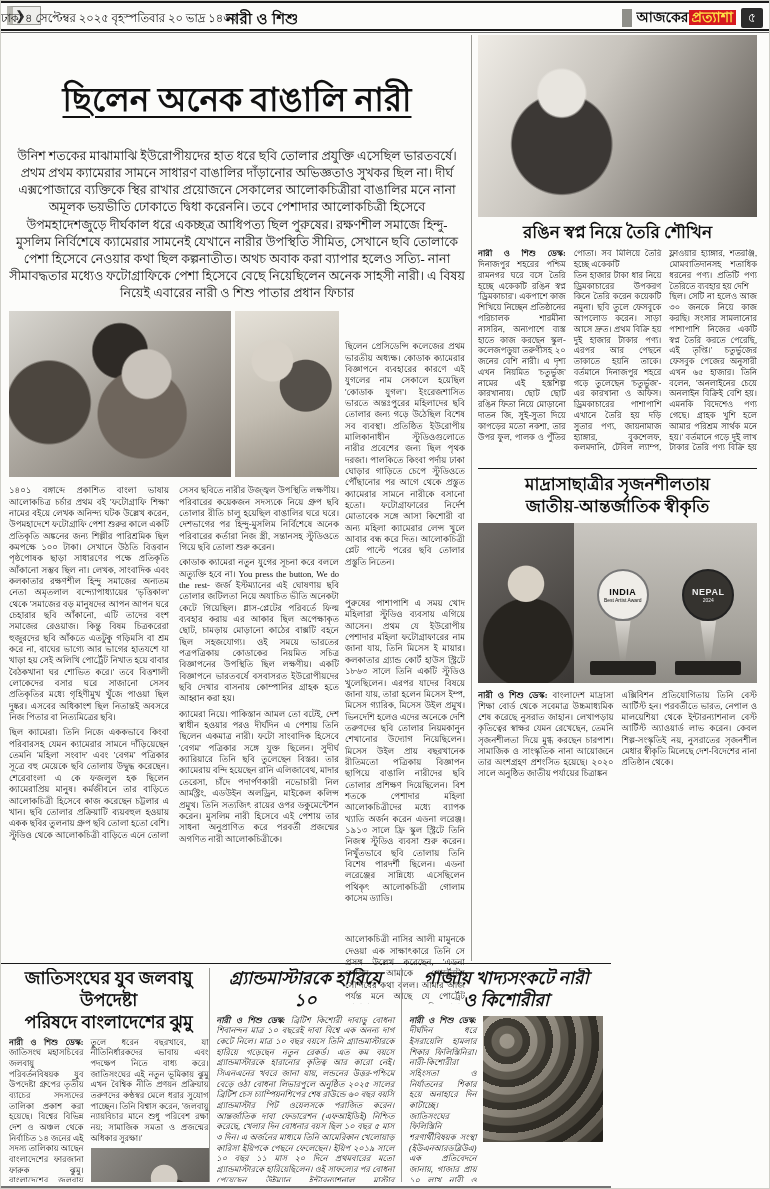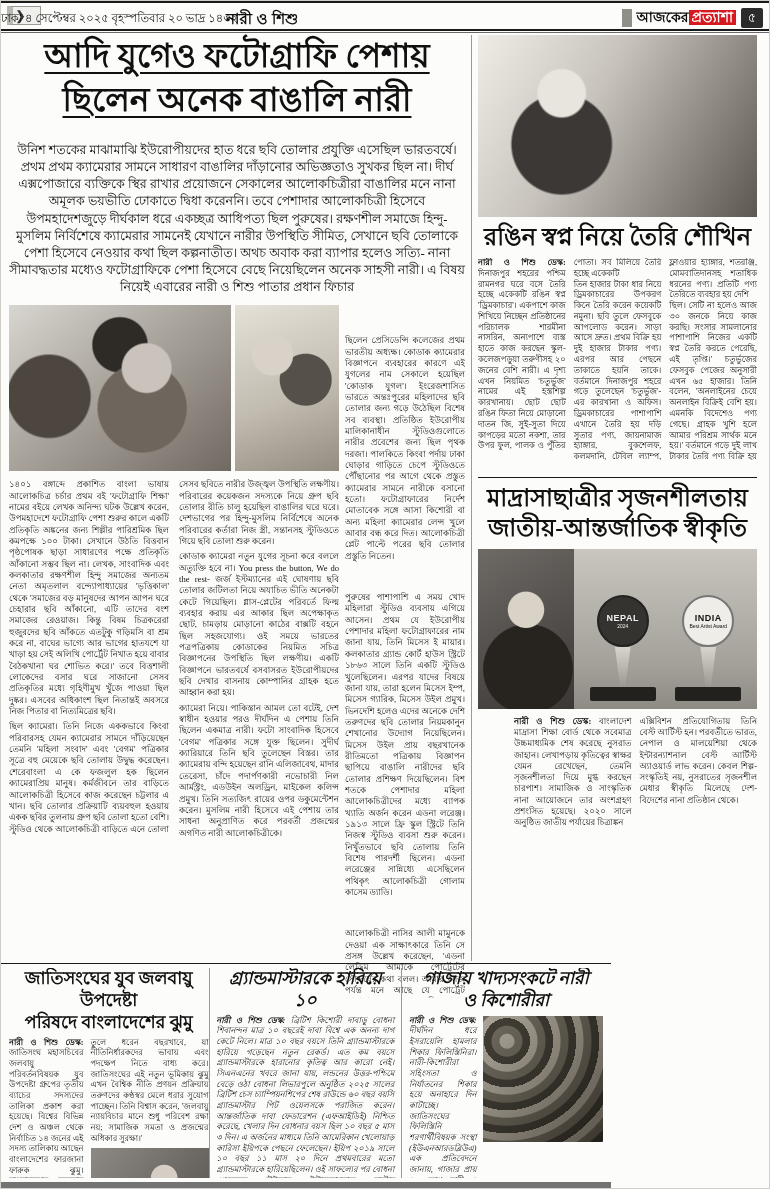--- a/index.html
+++ b/index.html
@@ -17,35 +17,35 @@
              border:1px solid #9a9a94; display:flex; align-items:center;
              font-size:13px; padding-left:2px; color:#333;
              border-left:6px solid #b9b9b2; }
   .hdr-section { position:absolute; left:225px; top:4px; font-weight:bold;
                  font-size:15px; letter-spacing:.3px; }
   .hdr-date { position:absolute; left:0; right:0; text-align:left; top:7px;
               font-size:11.5px; }
   .hdr-right { position:absolute; right:8px; top:3px; display:flex; align-items:center; gap:5px; }
   .hdr-grey { width:10px; height:18px; background:#8f8f89; }
   .brand { font-size:14px; font-weight:bold; white-space:nowrap; }
-  .brand .red { background:#d6191f; color:#ffffff; padding:0 3px; }
+  .brand .red { background:#d6191f; color:#fde047; padding:0 3px; }
   .pageno { width:22px; height:20px; background:#2b2b2b; color:#fff;
             font-size:13px; display:flex; align-items:center; justify-content:center;
             border-radius:2px; }
   .hdr-rule { position:absolute; top:28px; left:0; width:770px; height:4px;
               border-top:2px solid #1a1a1a; border-bottom:1px solid #6a6a6a; }
   
   .main { position:absolute; top:34px; left:8px; width:754px; height:926px; display:flex; }
   .left-zone { width:462px; padding-right:6px; }
   .v-rule { width:1px; background:#9a9a94; }
   .right-zone { width:285px; padding-left:6px; }
   
   .feat-headline { text-align:center; font-weight:bold; font-size:33px; line-height:1.32; }
   .feat-headline span { text-decoration:underline; text-decoration-thickness:2px; text-underline-offset:5px; }
-  .feat-intro { margin-top:20px; text-align:center; font-size:12.6px; line-height:1.36; }
+  .feat-intro { margin-top:26px; text-align:center; font-size:12.6px; line-height:1.36; }
   .feat-body { display:flex; margin-top:9px; height:693px; overflow:hidden; }
   .feat-main { width:330px; }
   .photo-row { display:flex; gap:4px; height:166px; }
   .ph { background:#b9b9b5; position:relative; overflow:hidden; }
   .ph-makeup { width:222px;
     background:
       radial-gradient(circle at 62% 38%, #c9c3bb 0 14%, transparent 15%),
       radial-gradient(circle at 60% 62%, #6e655c 0 26%, transparent 27%),
       radial-gradient(circle at 18% 55%, #4c463f 0 20%, transparent 21%),
       radial-gradient(circle at 50% 24%, #2e2a26 0 16%, transparent 17%),
@@ -60,21 +60,21 @@
   .feat-cols p, .smallp { margin-bottom:4px; }
   .feat-col3 { width:126px; margin-left:6px; font-size:8.6px; line-height:1.32;
                text-align:justify; height:693px; overflow:hidden; }
   .feat-col3 p { margin-bottom:4px;margin-top:30px; }
   
   .ph-craft { width:279px; height:182px;
     background:
       radial-gradient(circle at 30% 32%, #e8e5df 0 10%, transparent 11%),
       radial-gradient(circle at 30% 60%, #3c3835 0 22%, transparent 23%),
       linear-gradient(120deg,#efece6 0%,#c7c3bc 40%,#5c5751 100%); }
-  .art-headline { text-align:center; font-weight:bold; font-size:24px; line-height:1.25; margin-top:5px; }
+  .art-headline { text-align:center; font-weight:bold; font-size:17px; line-height:1.25; margin-top:5px; }
   .byline { font-weight:bold; }
   .craft-cols { margin-top:6px; column-count:3; column-gap:8px; height:212px; overflow:hidden;
                 font-size:8.3px; line-height:1.3; text-align:justify; }
   .sec-rule { height:1px; background:#1a1a1a; margin:7px 0 2px; }
   .madrasa-photo { margin-top:6px; width:279px; height:160px; display:flex; background:#474542; }
   .mp-girl { width:96px; background:
       radial-gradient(circle at 50% 38%, #d9d2c6 0 16%, transparent 17%),
       radial-gradient(circle at 52% 75%, #27241f 0 34%, transparent 35%),
       linear-gradient(150deg,#6e6a66 0%,#3a3734 100%); }
   .mp-trophies { flex:1; background:linear-gradient(180deg,#c9c6c0 0%,#a5a29b 70%,#8e8b85 100%);
@@ -83,24 +83,24 @@
   .t-disc { width:52px; height:52px; border-radius:50%; background:#efede8; border:2px solid #777;
             display:flex; flex-direction:column; align-items:center; justify-content:center;
             font-family:"Liberation Sans",sans-serif; }
   .t-disc.dark { background:#35332f; color:#eee; border-color:#222; }
   .t-name { font-size:9px; font-weight:bold; letter-spacing:.5px; }
   .t-sub { font-size:5px; }
   .t-stem { width:26px; height:40px; background:linear-gradient(180deg,#d8d5cf,#9b9891);
             clip-path:polygon(20% 0,80% 0,60% 100%,40% 100%); }
   .t-base { width:66px; height:14px; background:#23211e; border-radius:2px; }
   .madrasa-cols { margin-top:7px; column-count:2; column-gap:8px; height:226px; overflow:hidden;
-                  font-size:8.5px; line-height:1.32; text-align:justify;margin-left:36px; }
+                  font-size:8.5px; line-height:1.32; text-align:justify; }
   
   .bottom { position:absolute; left:0; top:962px; width:610px; height:227px;
-            border-top:1px solid #1a1a1a; border-bottom:8px solid #737373;
+            border-top:1px solid #1a1a1a; border-bottom:4px solid #737373;
             display:flex; padding:4px 8px 4px 8px; }
   .b-box { overflow:hidden; }
   .b-head { text-align:center; font-weight:bold; font-size:17.5px; line-height:1.25; }
   .b-body { margin-top:4px; font-size:8.2px; line-height:1.3; text-align:justify; }
   .b1 { width:250px; }
   .b1-cols { display:flex; gap:7px; margin-top:4px; }
   .b1-c { width:121px; font-size:8.2px; line-height:1.3; text-align:justify; }
   .ph-jhumu { width:118px; height:86px; margin-top:4px;
     background:
       radial-gradient(circle at 62% 35%, #d4cec5 0 14%, transparent 15%),
@@ -133,21 +133,21 @@
       <div class="brand"><span>আজকের</span><span class="red">প্রত্যাশা</span></div>
       <div class="pageno">৫</div>
     </div>
   </div>
   <div class="hdr-rule"></div>
 
   <div class="main">
 
     <div class="left-zone">
       <div class="feat-headline">
-        <span>আদি যুগেও ফটোগ্রাফি পেশায়</span><br>
+        <br>
         <span>ছিলেন অনেক বাঙালি নারী</span>
       </div>
       <div class="feat-intro">উনিশ শতকের মাঝামাঝি ইউরোপীয়দের হাত ধরে ছবি তোলার প্রযুক্তি এসেছিল ভারতবর্ষে। প্রথম প্রথম ক্যামেরার সামনে সাধারণ বাঙালির দাঁড়ানোর অভিজ্ঞতাও সুখকর ছিল না। দীর্ঘ এক্সপোজারে ব্যক্তিকে স্থির রাখার প্রয়োজনে সেকালের আলোকচিত্রীরা বাঙালির মনে নানা অমূলক ভয়ভীতি ঢোকাতে দ্বিধা করেননি। তবে পেশাদার আলোকচিত্রী হিসেবে উপমহাদেশজুড়ে দীর্ঘকাল ধরে একচ্ছত্র আধিপত্য ছিল পুরুষের। রক্ষণশীল সমাজে হিন্দু-মুসলিম নির্বিশেষে ক্যামেরার সামনেই যেখানে নারীর উপস্থিতি সীমিত, সেখানে ছবি তোলাকে পেশা হিসেবে নেওয়ার কথা ছিল কল্পনাতীত। অথচ অবাক করা ব্যাপার হলেও সত্যি- নানা সীমাবদ্ধতার মধ্যেও ফটোগ্রাফিকে পেশা হিসেবে বেছে নিয়েছিলেন অনেক সাহসী নারী। এ বিষয় নিয়েই এবারের নারী ও শিশু পাতার প্রধান ফিচার</div>
 
       <div class="feat-body">
         <div class="feat-main">
           <div class="photo-row">
             <div class="ph ph-makeup"></div>
             <div class="ph ph-camera"></div>
           </div>
@@ -183,36 +183,36 @@
       <div class="sec-rule"></div>
 
       <div class="art-headline">
         <span>মাদ্রাসাছাত্রীর সৃজনশীলতায়</span><br>
         <span>জাতীয়-আন্তর্জাতিক স্বীকৃতি</span>
       </div>
 
       <div class="madrasa-photo">
         <div class="mp-girl"></div>
         <div class="mp-trophies">
+          <div class="trophy">
+            <div class="t-disc">
+              <div class="t-name">INDIA</div>
+              <div class="t-sub">Best Artist Award</div>
+            </div>
+            <div class="t-stem"></div>
+            <div class="t-base"></div>
+          </div>
           <div class="trophy">
             <div class="t-disc dark">
               <div class="t-name">NEPAL</div>
               <div class="t-sub">2024</div>
             </div>
             <div class="t-stem"></div>
             <div class="t-base"></div>
           </div>
-          <div class="trophy">
-            <div class="t-disc">
-              <div class="t-name">INDIA</div>
-              <div class="t-sub">Best Artist Award</div>
-            </div>
-            <div class="t-stem"></div>
-            <div class="t-base"></div>
-          </div>
         </div>
       </div>
 
       <div class="madrasa-cols">
         <p><b class="byline">নারী ও শিশু ডেস্ক:</b><span> বাংলাদেশ মাদ্রাসা শিক্ষা বোর্ড থেকে সবেমাত্র উচ্চমাধ্যমিক শেষ করেছে নুসরাত জাহান। লেখাপড়ায় কৃতিত্বের স্বাক্ষর যেমন রেখেছেন, তেমনি সৃজনশীলতা দিয়ে মুগ্ধ করছেন চারপাশ। সামাজিক ও সাংস্কৃতিক নানা আয়োজনে তার অংশগ্রহণ প্রশংসিত হয়েছে। ২০২০ সালে অনুষ্ঠিত জাতীয় পর্যায়ের চিত্রাঙ্কন</span></p>
         <p>এক্সিবিশন প্রতিযোগিতায় তিনি বেস্ট আর্টিস্ট হন। পরবর্তীতে ভারত, নেপাল ও মালয়েশিয়া থেকে ইন্টারন্যাশনাল বেস্ট আর্টিস্ট অ্যাওয়ার্ড লাভ করেন। কেবল শিল্প-সংস্কৃতিই নয়, নুসরাতের সৃজনশীল মেধার স্বীকৃতি মিলেছে দেশ-বিদেশের নানা প্রতিষ্ঠান থেকে।</p>
       </div>
     </div>
   </div>
 

